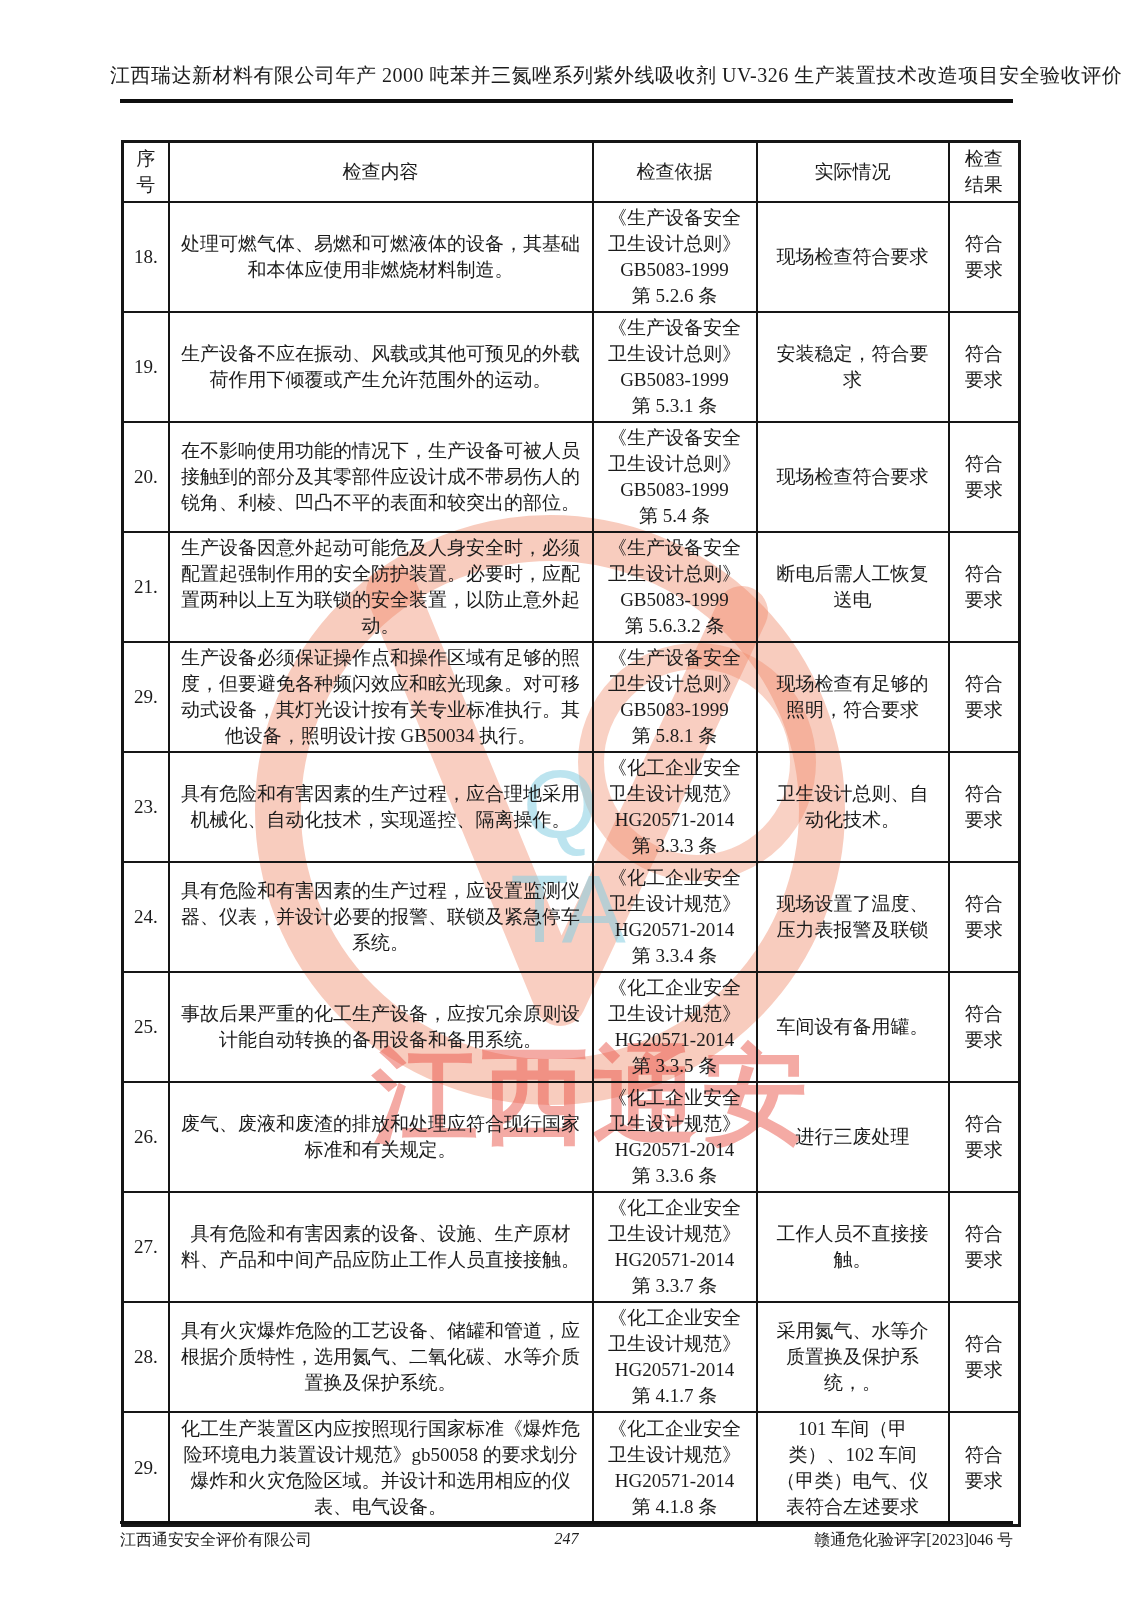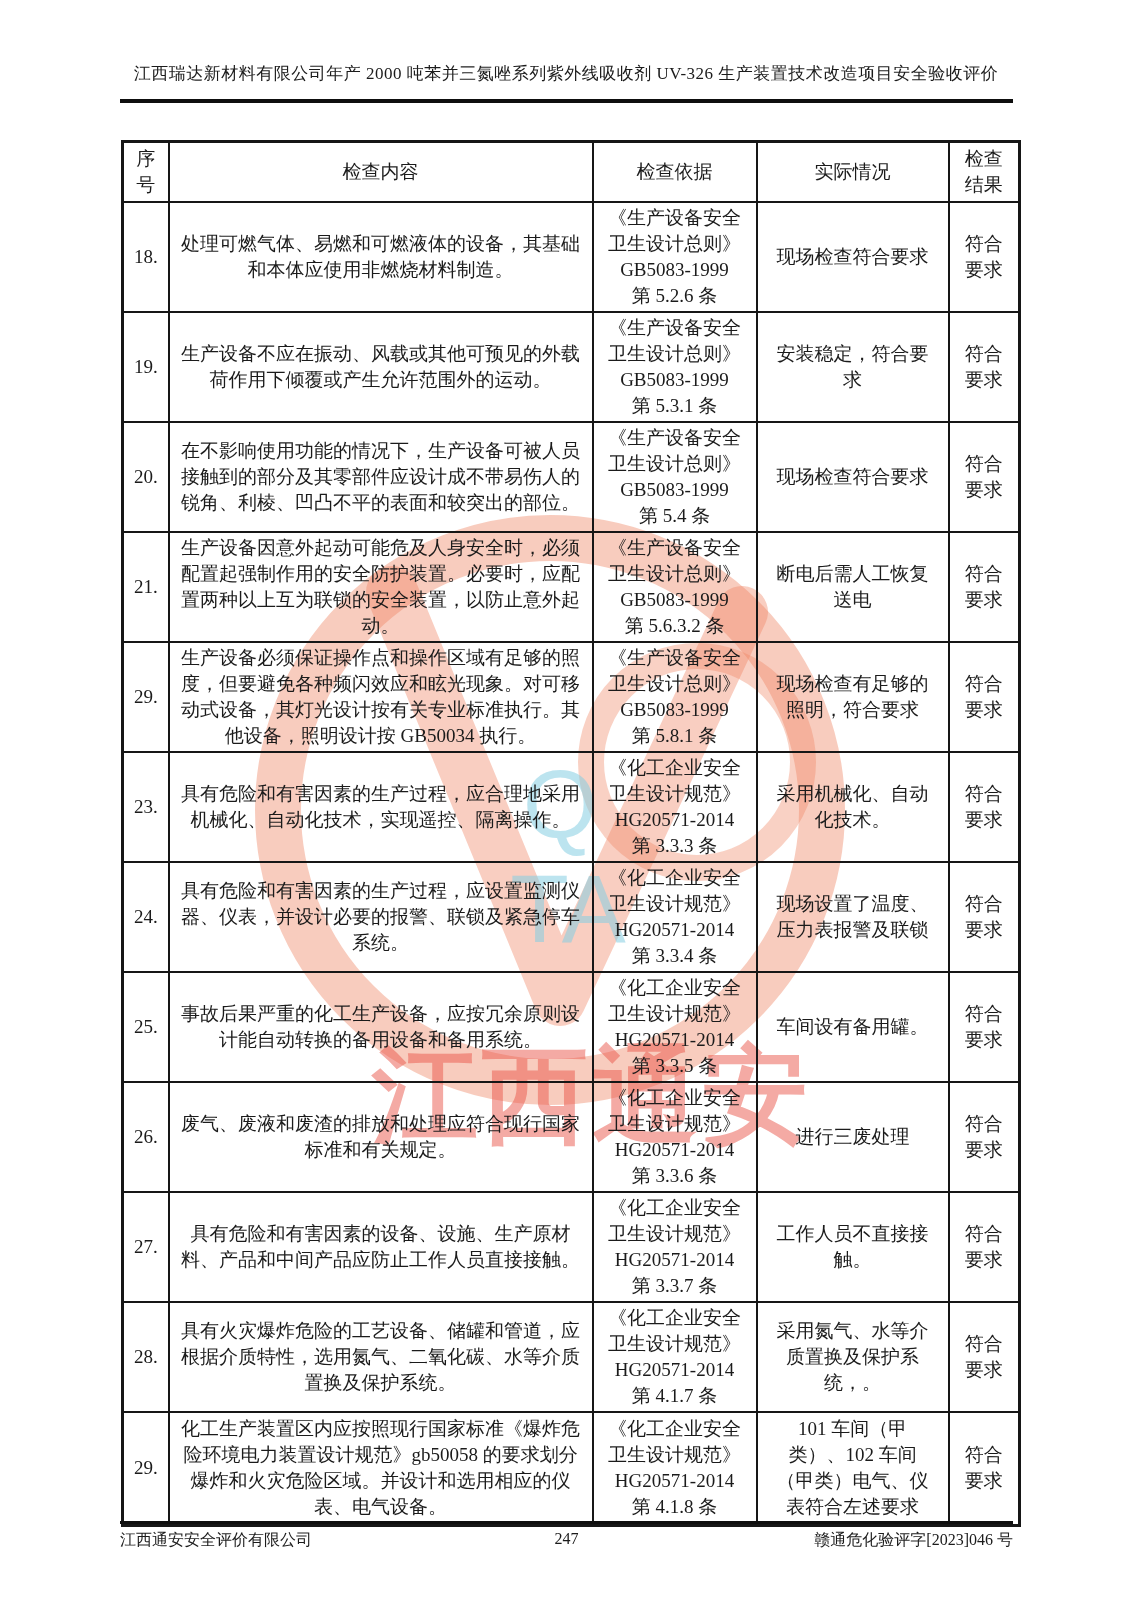--- a/index.html
+++ b/index.html
@@ -3,21 +3,21 @@
 <meta charset="utf-8">
 <style>
   html,body { margin:0; padding:0; background:#e8e8e8; }
   .page {
     position:relative; width:1131px; height:1600px; margin:0 auto;
     background:#ffffff; overflow:hidden;
     font-family:"Liberation Serif","DejaVu Serif",serif; color:#1b1b1b;
   }
   .doc-title {
     position:absolute; top:62px; left:110px; width:912px; z-index:2;
-    text-align:center; font-size:17px; letter-spacing:0.5px; white-space:nowrap;
+    text-align:center; font-size:20px; letter-spacing:0.5px; white-space:nowrap;
   }
   .head-rule { position:absolute; top:99px; left:120px; width:893px; height:4px; background:#0e0e0e; z-index:2; }
 
   .watermark { position:absolute; top:0; left:0; width:1131px; height:1600px; z-index:1; pointer-events:none; }
 
   table.checklist {
     position:absolute; top:140px; left:121px; z-index:2;
     width:897px; border-collapse:collapse; table-layout:fixed;
     border:3px solid #161616; background:transparent;
   }
@@ -35,21 +35,21 @@
   .checklist td.cell-content { padding:2px 6px; line-height:26px; }
   .checklist td.cell-actual  { padding:2px 12px;border-radius:21px; }
   .pre { white-space:pre-line; }
 
   .foot-rule { position:absolute; top:1521px; left:120px; width:893px; height:3px; background:#0e0e0e; z-index:2; }
   .footer-row {
     position:absolute; top:1530px; left:120px; width:893px; z-index:2;
     display:flex; justify-content:space-between; align-items:baseline;
     font-size:16px;
   }
-  .footer-center { position:absolute; left:0; right:0; text-align:center; }
+  .footer-center { position:absolute; left:0; right:0; text-align:center;font-style:italic; }
   .footer-left  { position:relative; }
   .footer-right { position:relative;font-family:Liberation Serif, serif; }
 </style>
 </head>
 <body>
 
 <div class="page">
 
   <div class="watermark">
     <svg width="1131" height="1600" viewBox="0 0 1131 1600" xmlns="http://www.w3.org/2000/svg">
@@ -142,21 +142,21 @@
         <td class="pre">符合
 要求</td>
       </tr>
       <tr style="height:97px;">
         <td>23.</td>
         <td class="cell-content">具有危险和有害因素的生产过程，应合理地采用机械化、自动化技术，实现遥控、隔离操作。</td>
         <td class="pre">《化工企业安全
 卫生设计规范》
 HG20571-2014
 第 3.3.3 条</td>
-        <td class="cell-actual">采用机械化、自动化技术。</td>
+        <td class="cell-actual">卫生设计总则、自动化技术。</td>
         <td class="pre">符合
 要求</td>
       </tr>
       <tr style="height:105px;">
         <td>24.</td>
         <td class="cell-content">具有危险和有害因素的生产过程，应设置监测仪器、仪表，并设计必要的报警、联锁及紧急停车系统。</td>
         <td class="pre">《化工企业安全
 卫生设计规范》
 HG20571-2014
 第 3.3.4 条</td>

